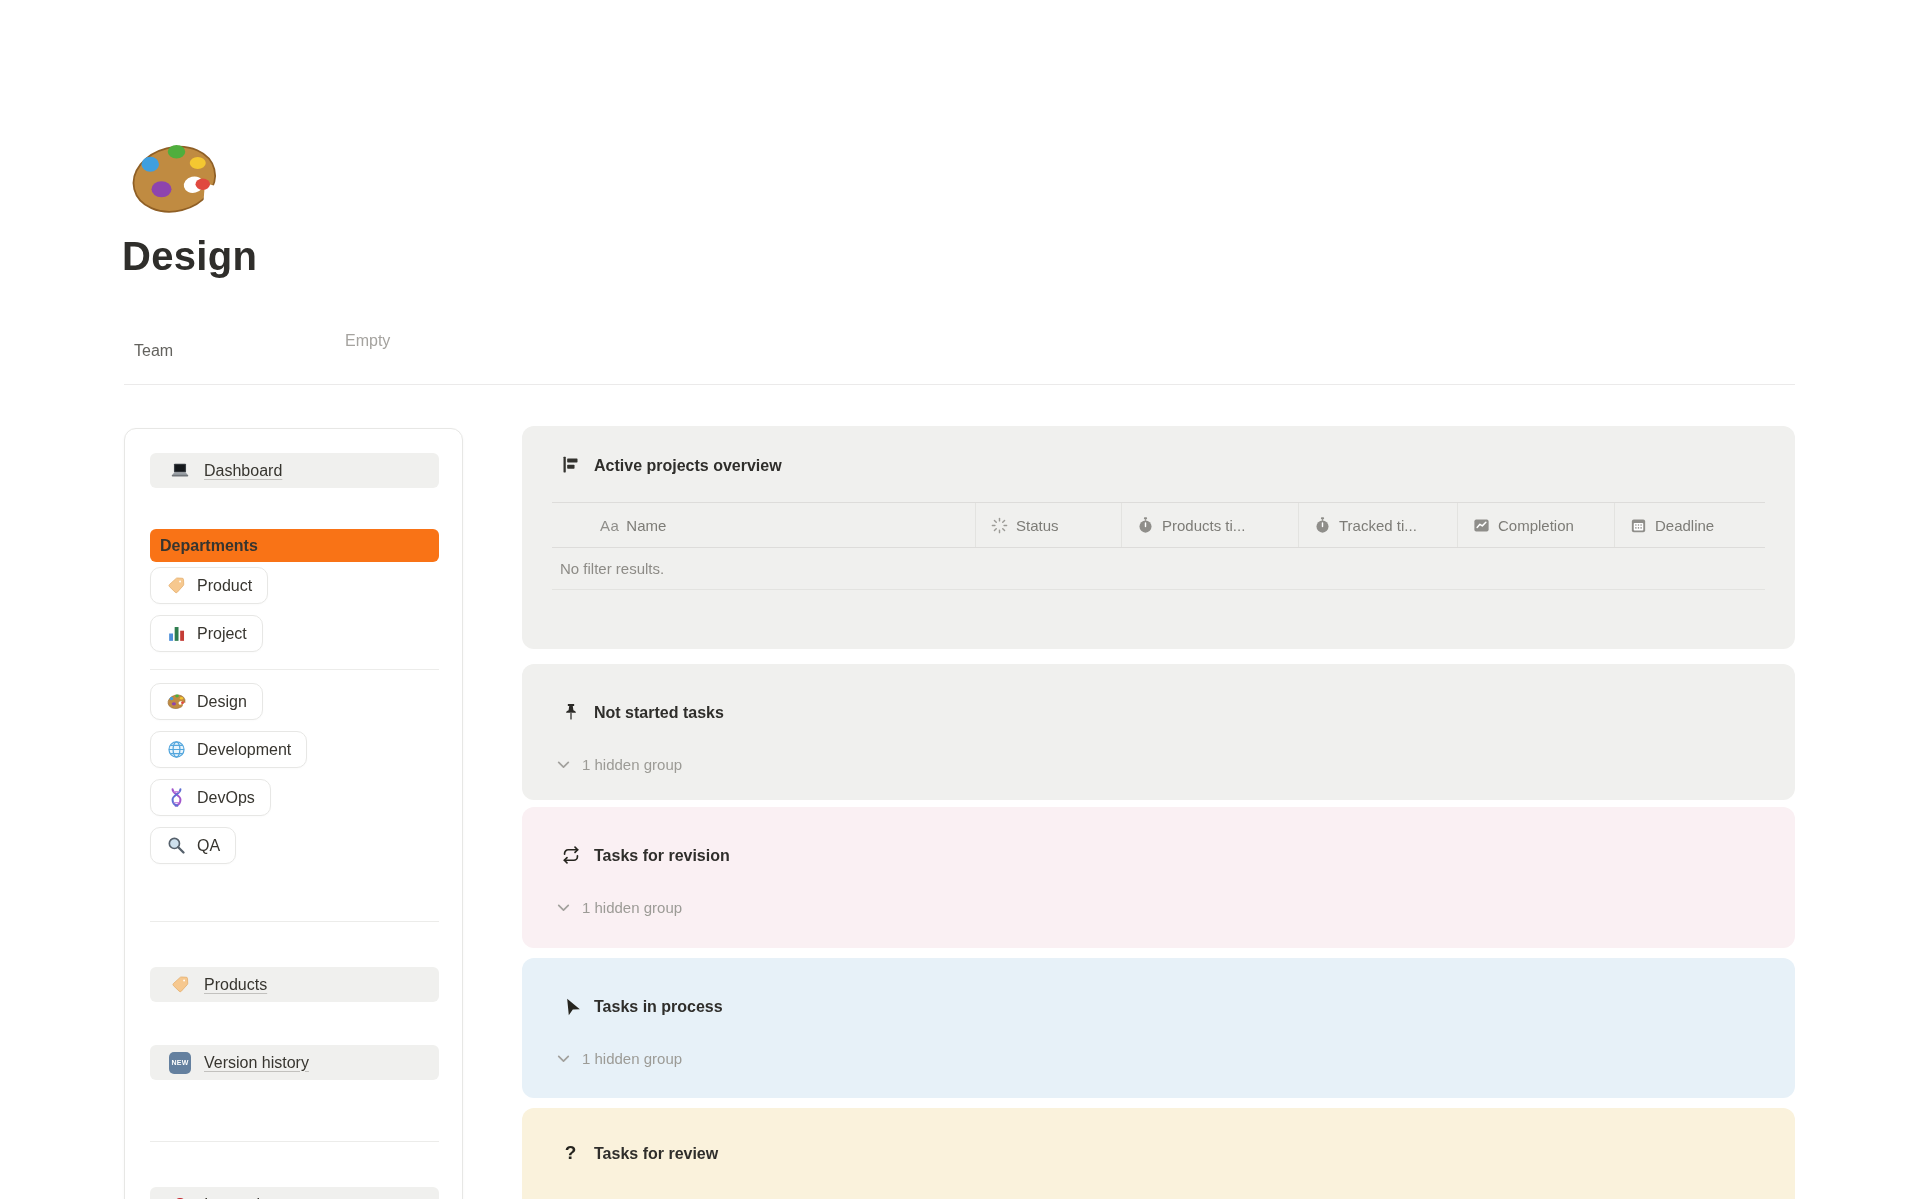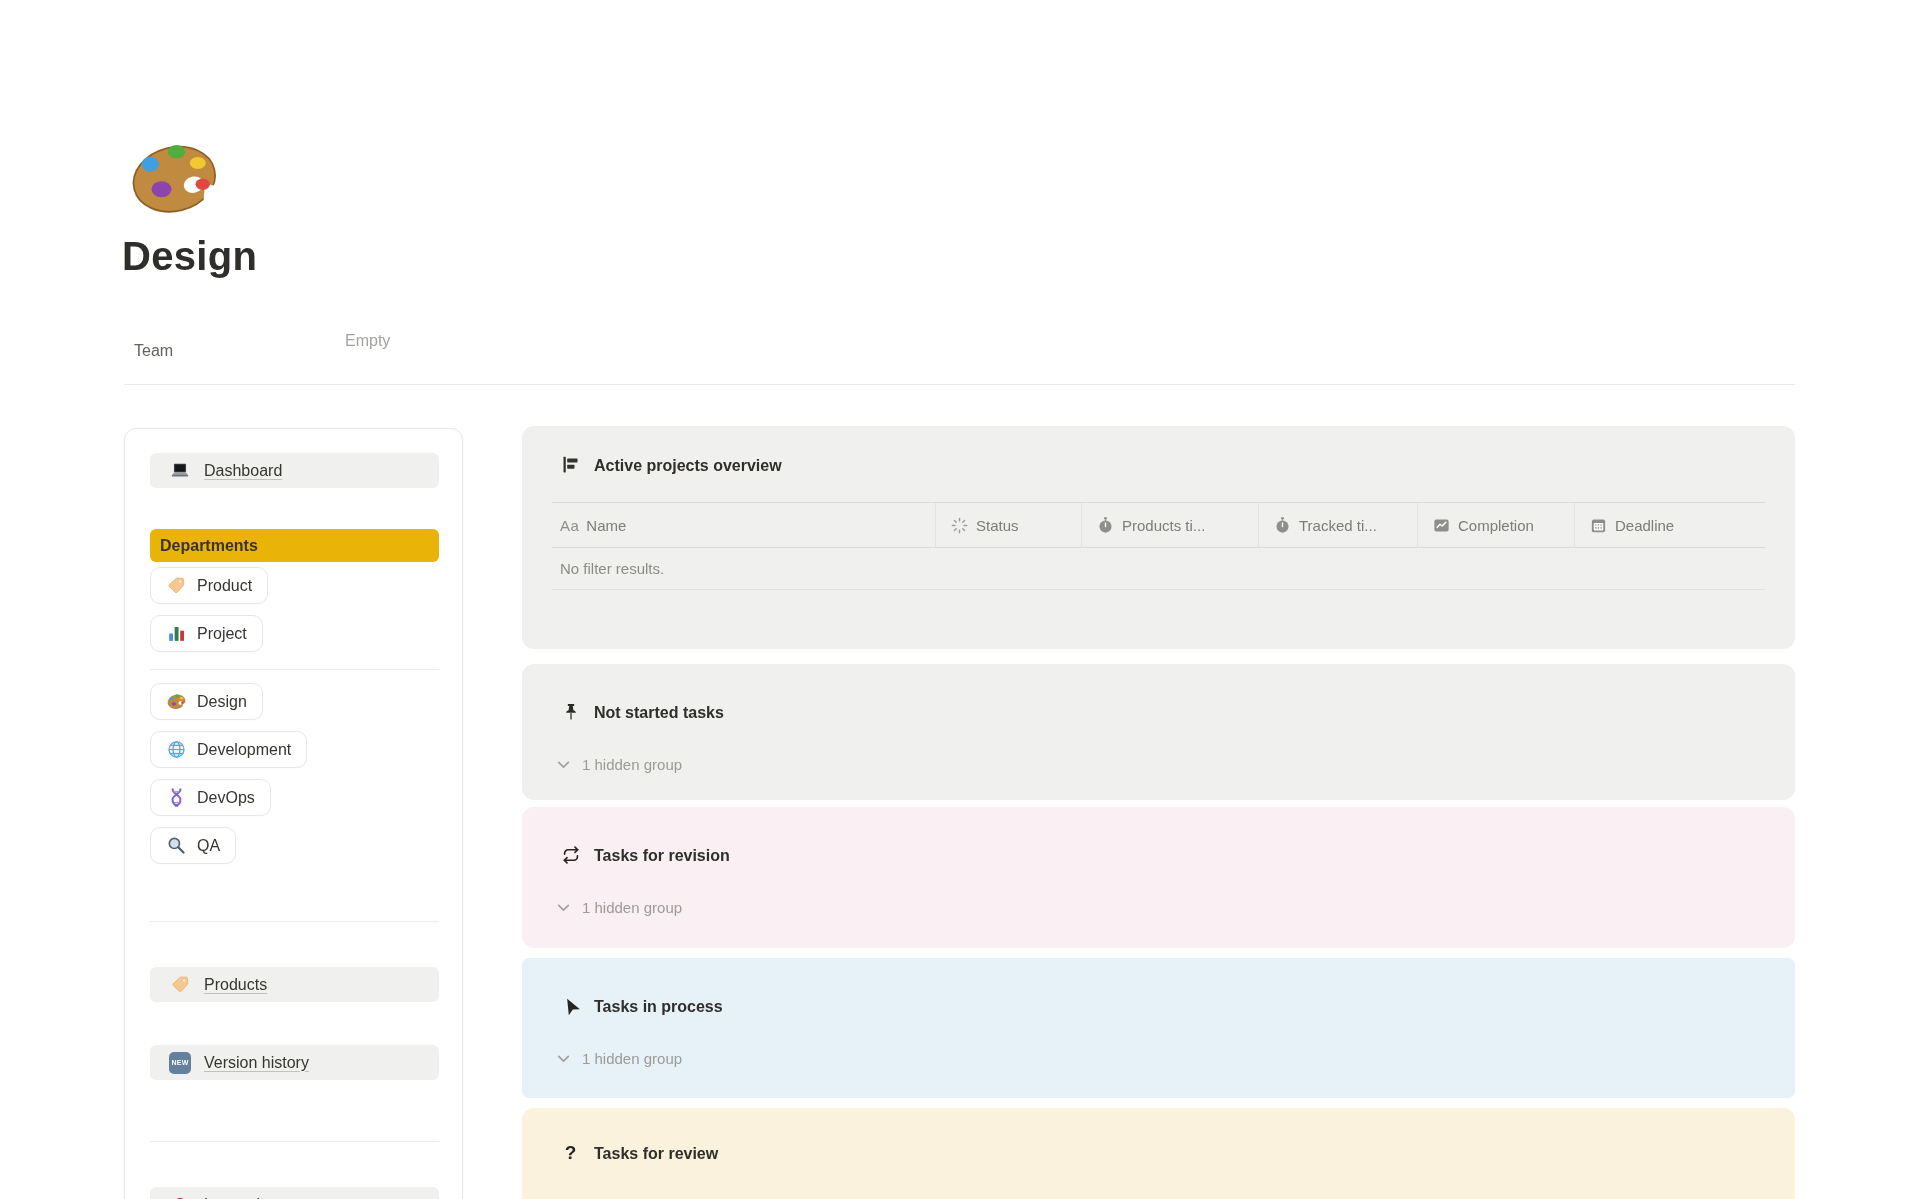--- a/index.html
+++ b/index.html
@@ -16,39 +16,39 @@
   .prop-value { position:absolute; left:345px; top:332px; font-size:16px; color:#a5a39f; }
   .header-divider { position:absolute; left:124px; top:384px; width:1671px; height:1px; background:rgba(55,53,47,.10); }
 
   
   .sidebar { position:absolute; left:124px; top:428px; width:339px; height:820px;
     background:#fff; border:1px solid #e7e7e5; border-radius:12px; box-shadow:0 1px 3px rgba(0,0,0,.04); }
   .sb-row { position:absolute; left:25px; width:289px; height:35px; background:#f0f0ee; border-radius:6px;
     display:flex; align-items:center; gap:13px; padding:0 19px; font-size:16px; cursor:pointer; }
   .sb-row .em { width:22px; height:22px; display:flex; align-items:center; justify-content:center; flex:0 0 auto; }
   .sb-link-label { text-decoration:underline; text-decoration-color:rgba(55,53,47,.25); text-underline-offset:3px; text-decoration-thickness:1px; }
-  .sb-heading { position:absolute; left:25px; width:289px; height:33px; background:#eab308; border-radius:6px;
+  .sb-heading { position:absolute; left:25px; width:289px; height:33px; background:#f97316; border-radius:6px;
     display:flex; align-items:center; padding:0 2px; font-size:16px; font-weight:700; }
   .sb-btn { position:absolute; left:25px; height:37px; background:#fff; border:1px solid #e7e7e5; border-radius:10px;
     display:inline-flex; align-items:center; gap:10px; padding:0 15px; font-size:16px; cursor:pointer;
     box-shadow:0 1px 2px rgba(15,15,15,.02); white-space:nowrap; }
   .sb-btn .em { width:21px; height:21px; display:flex; align-items:center; justify-content:center; }
   .sb-divider { position:absolute; left:25px; width:289px; height:1px; background:#ececea; }
 
   
   .section { position:absolute; left:522px; width:1273px; border-radius:12px; }
   .sec-title-row { display:flex; align-items:flex-end; gap:13px; padding-left:38px; cursor:pointer; }
   .sec-icon { width:21px; height:21px; display:flex; align-items:center; justify-content:center; }
   .sec-title { font-size:16px; font-weight:600; color:#2f2e2b; }
 
   .table-head { margin:27px 30px 0 30px; height:46px; display:flex; align-items:center;
     border-top:1px solid rgba(55,53,47,.10); border-bottom:1px solid rgba(55,53,47,.10); }
   .th { display:flex; align-items:center; gap:7px; height:100%; padding-left:14px;
     border-right:1px solid rgba(55,53,47,.07); color:#7d7c77; font-size:15px; cursor:pointer; }
-  .th:first-child { padding-left:8px; }
+  .th:first-child { padding-left:8px;margin-left:40px; }
   .th:last-child { border-right:none; }
   .th .hicon { width:19px; height:19px; display:flex; align-items:center; justify-content:center; }
   .aa-glyph { font-size:15px; color:#8f8e8a; letter-spacing:.5px; }
   .col-name{width:384px} .col-status{width:146px} .col-est{width:177px}
   .col-tracked{width:159px} .col-completion{width:157px} .col-deadline{flex:1}
   .no-results { margin:0 30px; height:42px; display:flex; align-items:center; padding-left:8px;
     color:#8d8b86; font-size:15px; border-bottom:1px solid rgba(55,53,47,.07); }
 
   .hidden-group { display:flex; align-items:center; gap:10px; margin:34px 0 0 33px;
     color:#9c9b96; font-size:15px; cursor:pointer; }
@@ -337,21 +337,21 @@
         <span class="sec-title">Tasks for revision</span>
       </div>
       <div class="hidden-group">
         <svg class="chev" viewBox="0 0 16 16" fill="none" stroke="#a2a19d" stroke-width="1.6" stroke-linecap="round" stroke-linejoin="round">
           <polyline points="3.5,6 8,10.5 12.5,6"></polyline>
         </svg>
         <span>1 hidden group</span>
       </div>
     </section>
 
-    <section class="section s3" style="background-color: rgb(231, 241, 248); border-radius: 7px;">
+    <section class="section s3" style="background-color: rgb(231, 241, 248);">
       <div class="sec-title-row pt1">
         <span class="sec-icon">
           <svg viewBox="0 0 24 24" width="20" height="20" fill="#26251f">
             <path d="M12 2.2 L19.5 20.5 L12 16.6 L4.5 20.5 Z" transform="rotate(-28 12 12)"></path>
           </svg>
         </span>
         <span class="sec-title">Tasks in process</span>
       </div>
       <div class="hidden-group">
         <svg class="chev" viewBox="0 0 16 16" fill="none" stroke="#a2a19d" stroke-width="1.6" stroke-linecap="round" stroke-linejoin="round">

